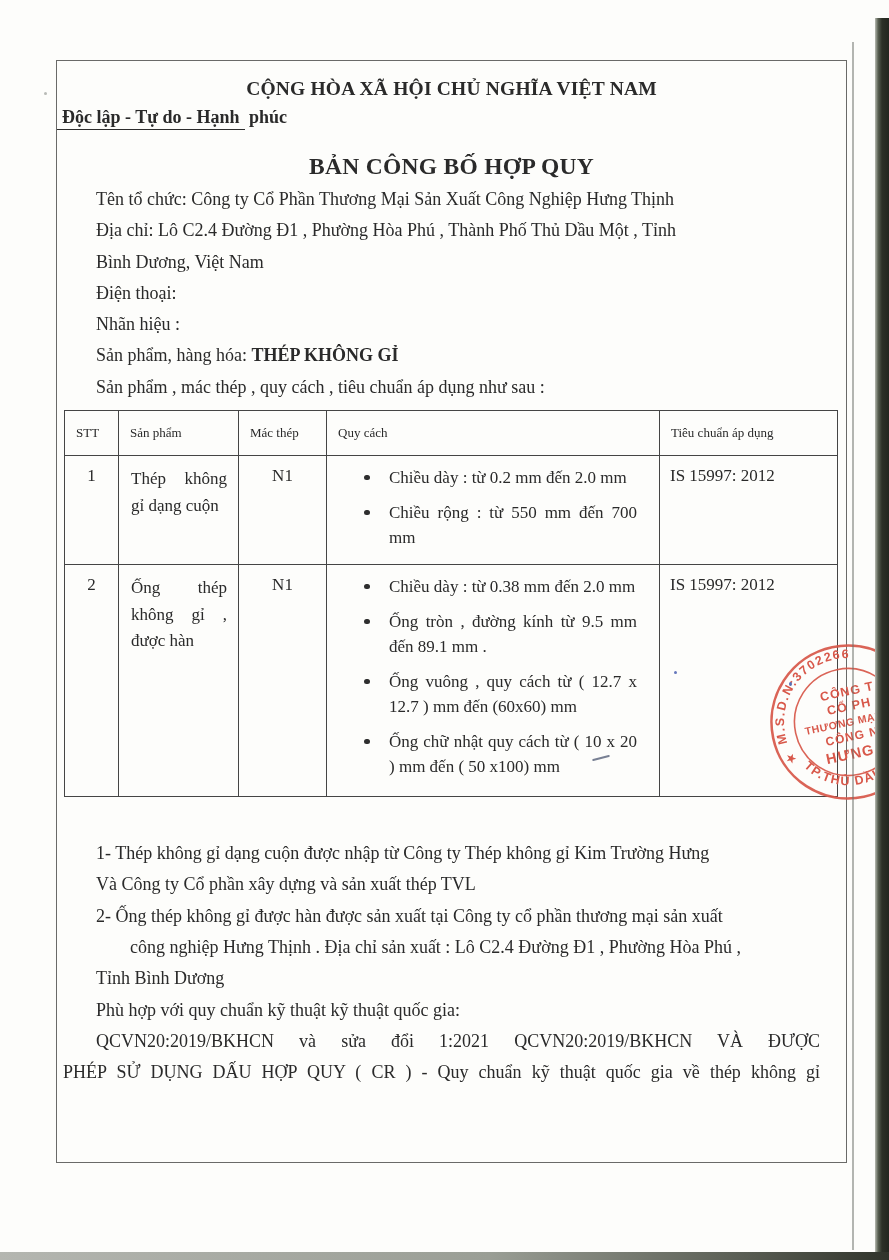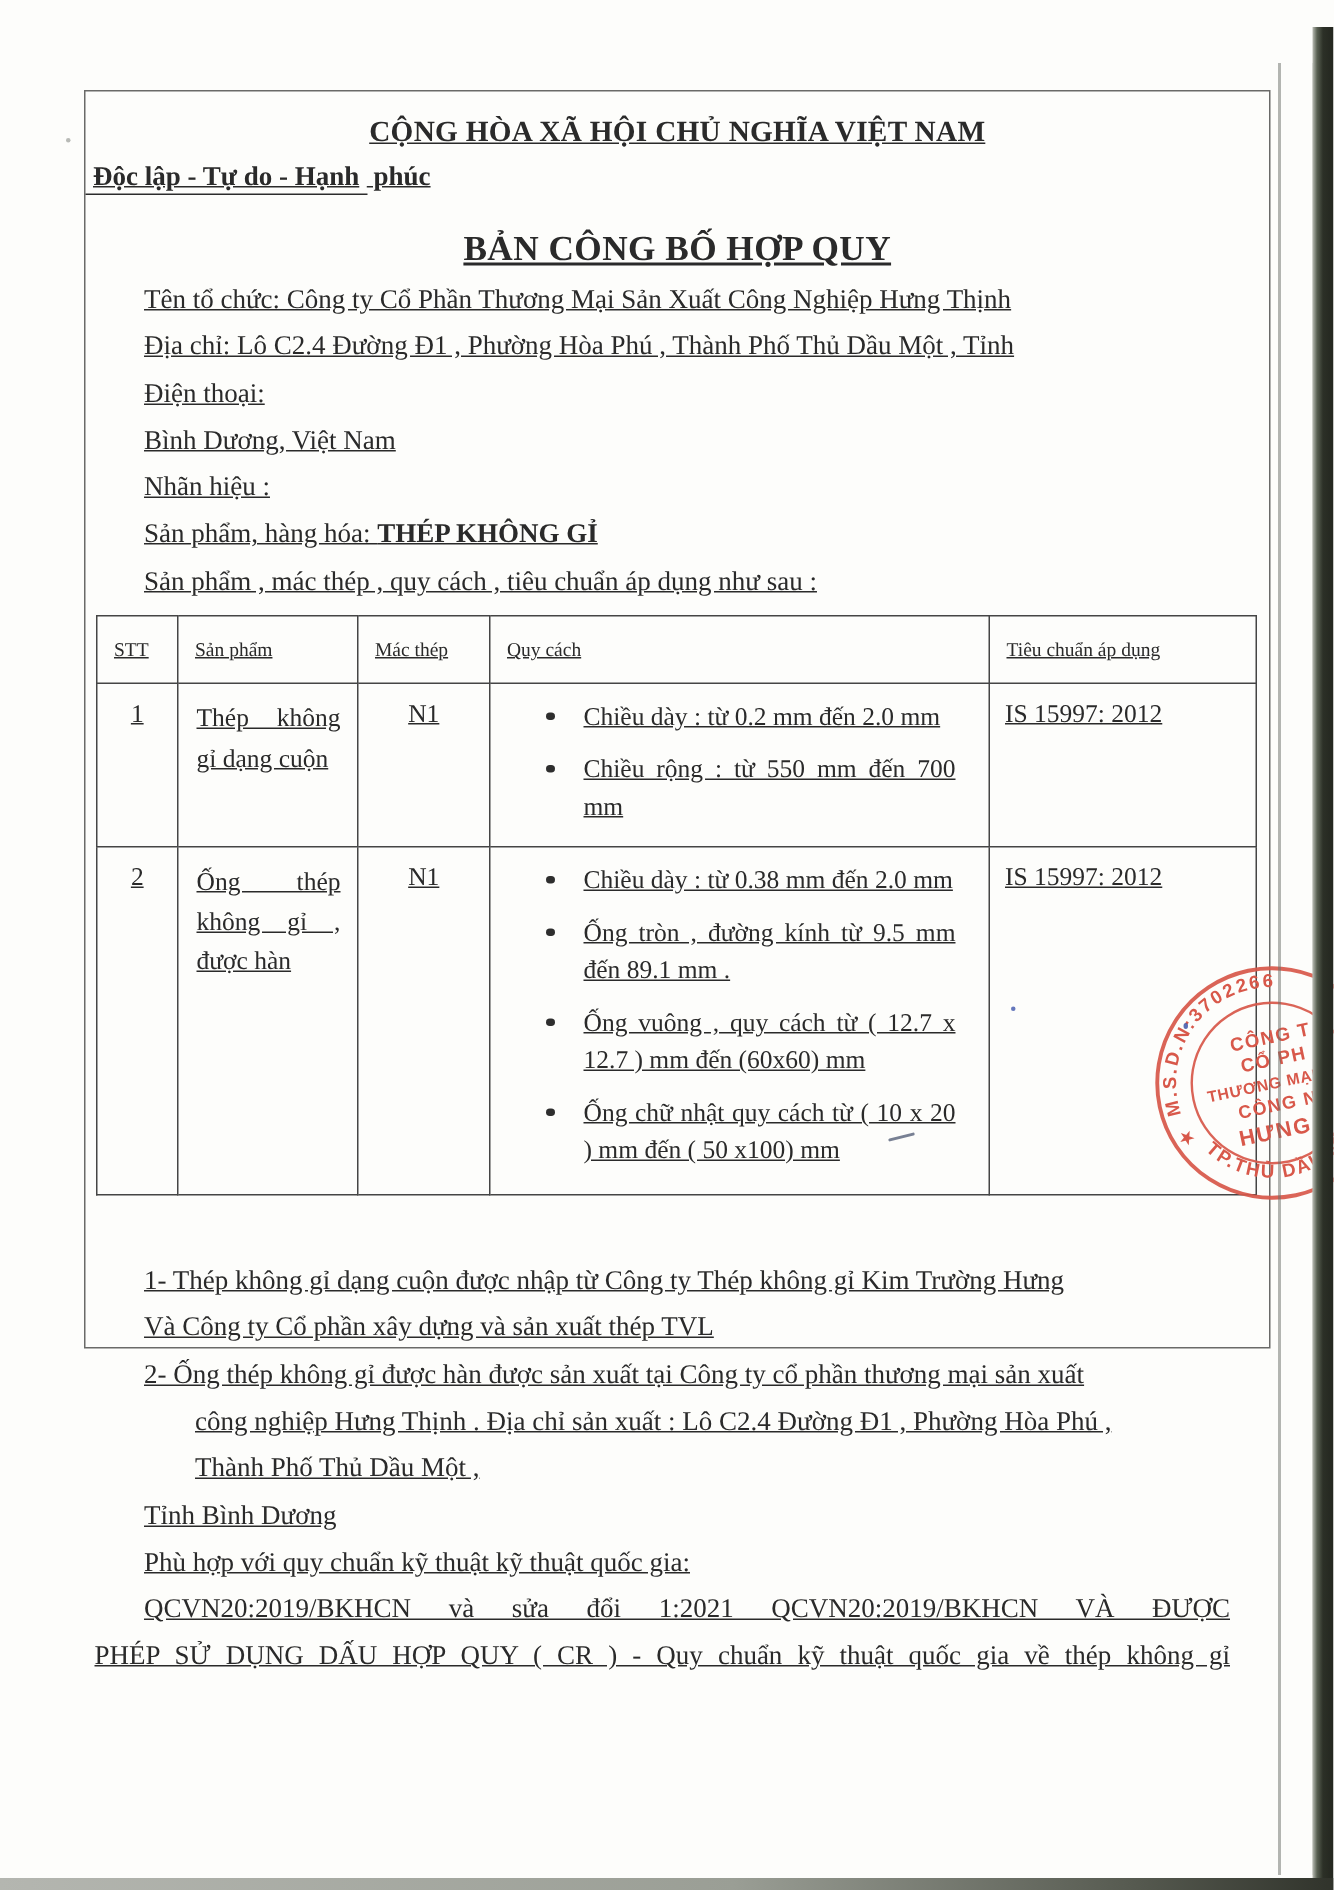--- a/index.html
+++ b/index.html
@@ -31,24 +31,23 @@
   .speck-blue-1 { left:674px; top:671px; width:3px; height:3px; background:#4a5fb0; opacity:.85; }
   .speck-blue-2 { left:789px; top:682px; width:3px; height:4px; background:#3d55a8; opacity:.85; }
   .speck-gray-1 { left:44px; top:92px; width:3px; height:3px; background:#8b8e88; opacity:.6; }
   .pen-dash {
     position:absolute; left:592px; top:757px; width:18px; height:2px;
     background:#3f4a66; opacity:.7; transform:rotate(-14deg); border-radius:1px;
   }
 
   
   .doc-border {
-    position:absolute; left:56px; top:60px; width:791px; height:839px;
+    position:absolute; left:56px; top:60px; width:791px; height:1103px;
     border:1.6px solid #6a6a68;
     background:transparent;
-    text-decoration:underline;
   }
 
   .nat-title { margin-top:15px; text-align:center; font-weight:bold; font-size:19.5px; line-height:25px; letter-spacing:.2px; }
   .motto { margin-top:4px; text-align:left; font-weight:bold; font-size:18px; line-height:24px; }
   .motto .u { border-bottom:1.8px solid #2c2c2c; padding:0 5px 2px 5px; }
   .doc-title { margin-top:22px; text-align:center; font-weight:bold; font-size:23.5px; line-height:30px; letter-spacing:.3px; }
   .doc-number { margin-top:8px; text-align:center; font-size:18.5px; line-height:24px; }
 
   .info { margin:3px 22px 0 39px; font-size:18px; line-height:31.3px; }
   .info .product-value { font-weight:bold; }
@@ -101,22 +100,22 @@
   <div class="doc-border">
 
     <div class="nat-title">CỘNG HÒA XÃ HỘI CHỦ NGHĨA VIỆT NAM</div>
     <div class="motto"><span class="u">Độc lập - Tự do - Hạnh</span><span> phúc</span></div>
 
     <div class="doc-title">BẢN CÔNG BỐ HỢP QUY</div>
 
     <div class="info">
       <div>Tên tổ chức: Công ty Cổ Phần Thương Mại Sản Xuất Công Nghiệp Hưng Thịnh</div>
       <div>Địa chỉ: Lô C2.4 Đường Đ1 , Phường Hòa Phú , Thành Phố Thủ Dầu Một , Tỉnh</div>
+      <div>Bình Dương, Việt Nam</div>
       <div>Điện thoại:</div>
-      <div>Bình Dương, Việt Nam</div>
       <div>Nhãn hiệu :</div>
       <div><span>Sản phẩm, hàng hóa: </span><span class="product-value">THÉP KHÔNG GỈ</span></div>
       <div>Sản phẩm , mác thép , quy cách , tiêu chuẩn áp dụng như sau :</div>
     </div>
 
     <table class="spec">
       <colgroup>
           <col class="c1">
           <col class="c2">
           <col class="c3">
@@ -167,21 +166,20 @@
           <td class="std">IS 15997: 2012</td>
         </tr>
       </tbody>
     </table>
 
     <div class="notes">
       <div>1- Thép không gỉ dạng cuộn được nhập từ Công ty Thép không gỉ Kim Trường Hưng</div>
       <div>Và Công ty Cổ phần xây dựng và sản xuất thép TVL</div>
       <div>2- Ống thép không gỉ được hàn được sản xuất tại Công ty cổ phần thương mại sản xuất</div>
       <div class="indent">công nghiệp Hưng Thịnh . Địa chỉ sản xuất : Lô C2.4 Đường Đ1 , Phường Hòa Phú ,</div>
-      <div class="indent">Thành Phố Thủ Dầu Một ,</div>
       <div>Tỉnh Bình Dương</div>
       <div>Phù hợp với quy chuẩn kỹ thuật kỹ thuật quốc gia:</div>
       <div class="qcvn-1">QCVN20:2019/BKHCN và sửa đổi 1:2021 QCVN20:2019/BKHCN VÀ ĐƯỢC</div>
       <div class="qcvn-2">PHÉP SỬ DỤNG DẤU HỢP QUY ( CR ) - Quy chuẩn kỹ thuật quốc gia về thép không gỉ</div>
     </div>
 
   </div>
 
   <svg class="stamp" width="200" height="172" viewBox="0 0 200 172">
     <g transform="rotate(-12 84 84)" stroke="#d8584a" fill="none" opacity="0.92">

